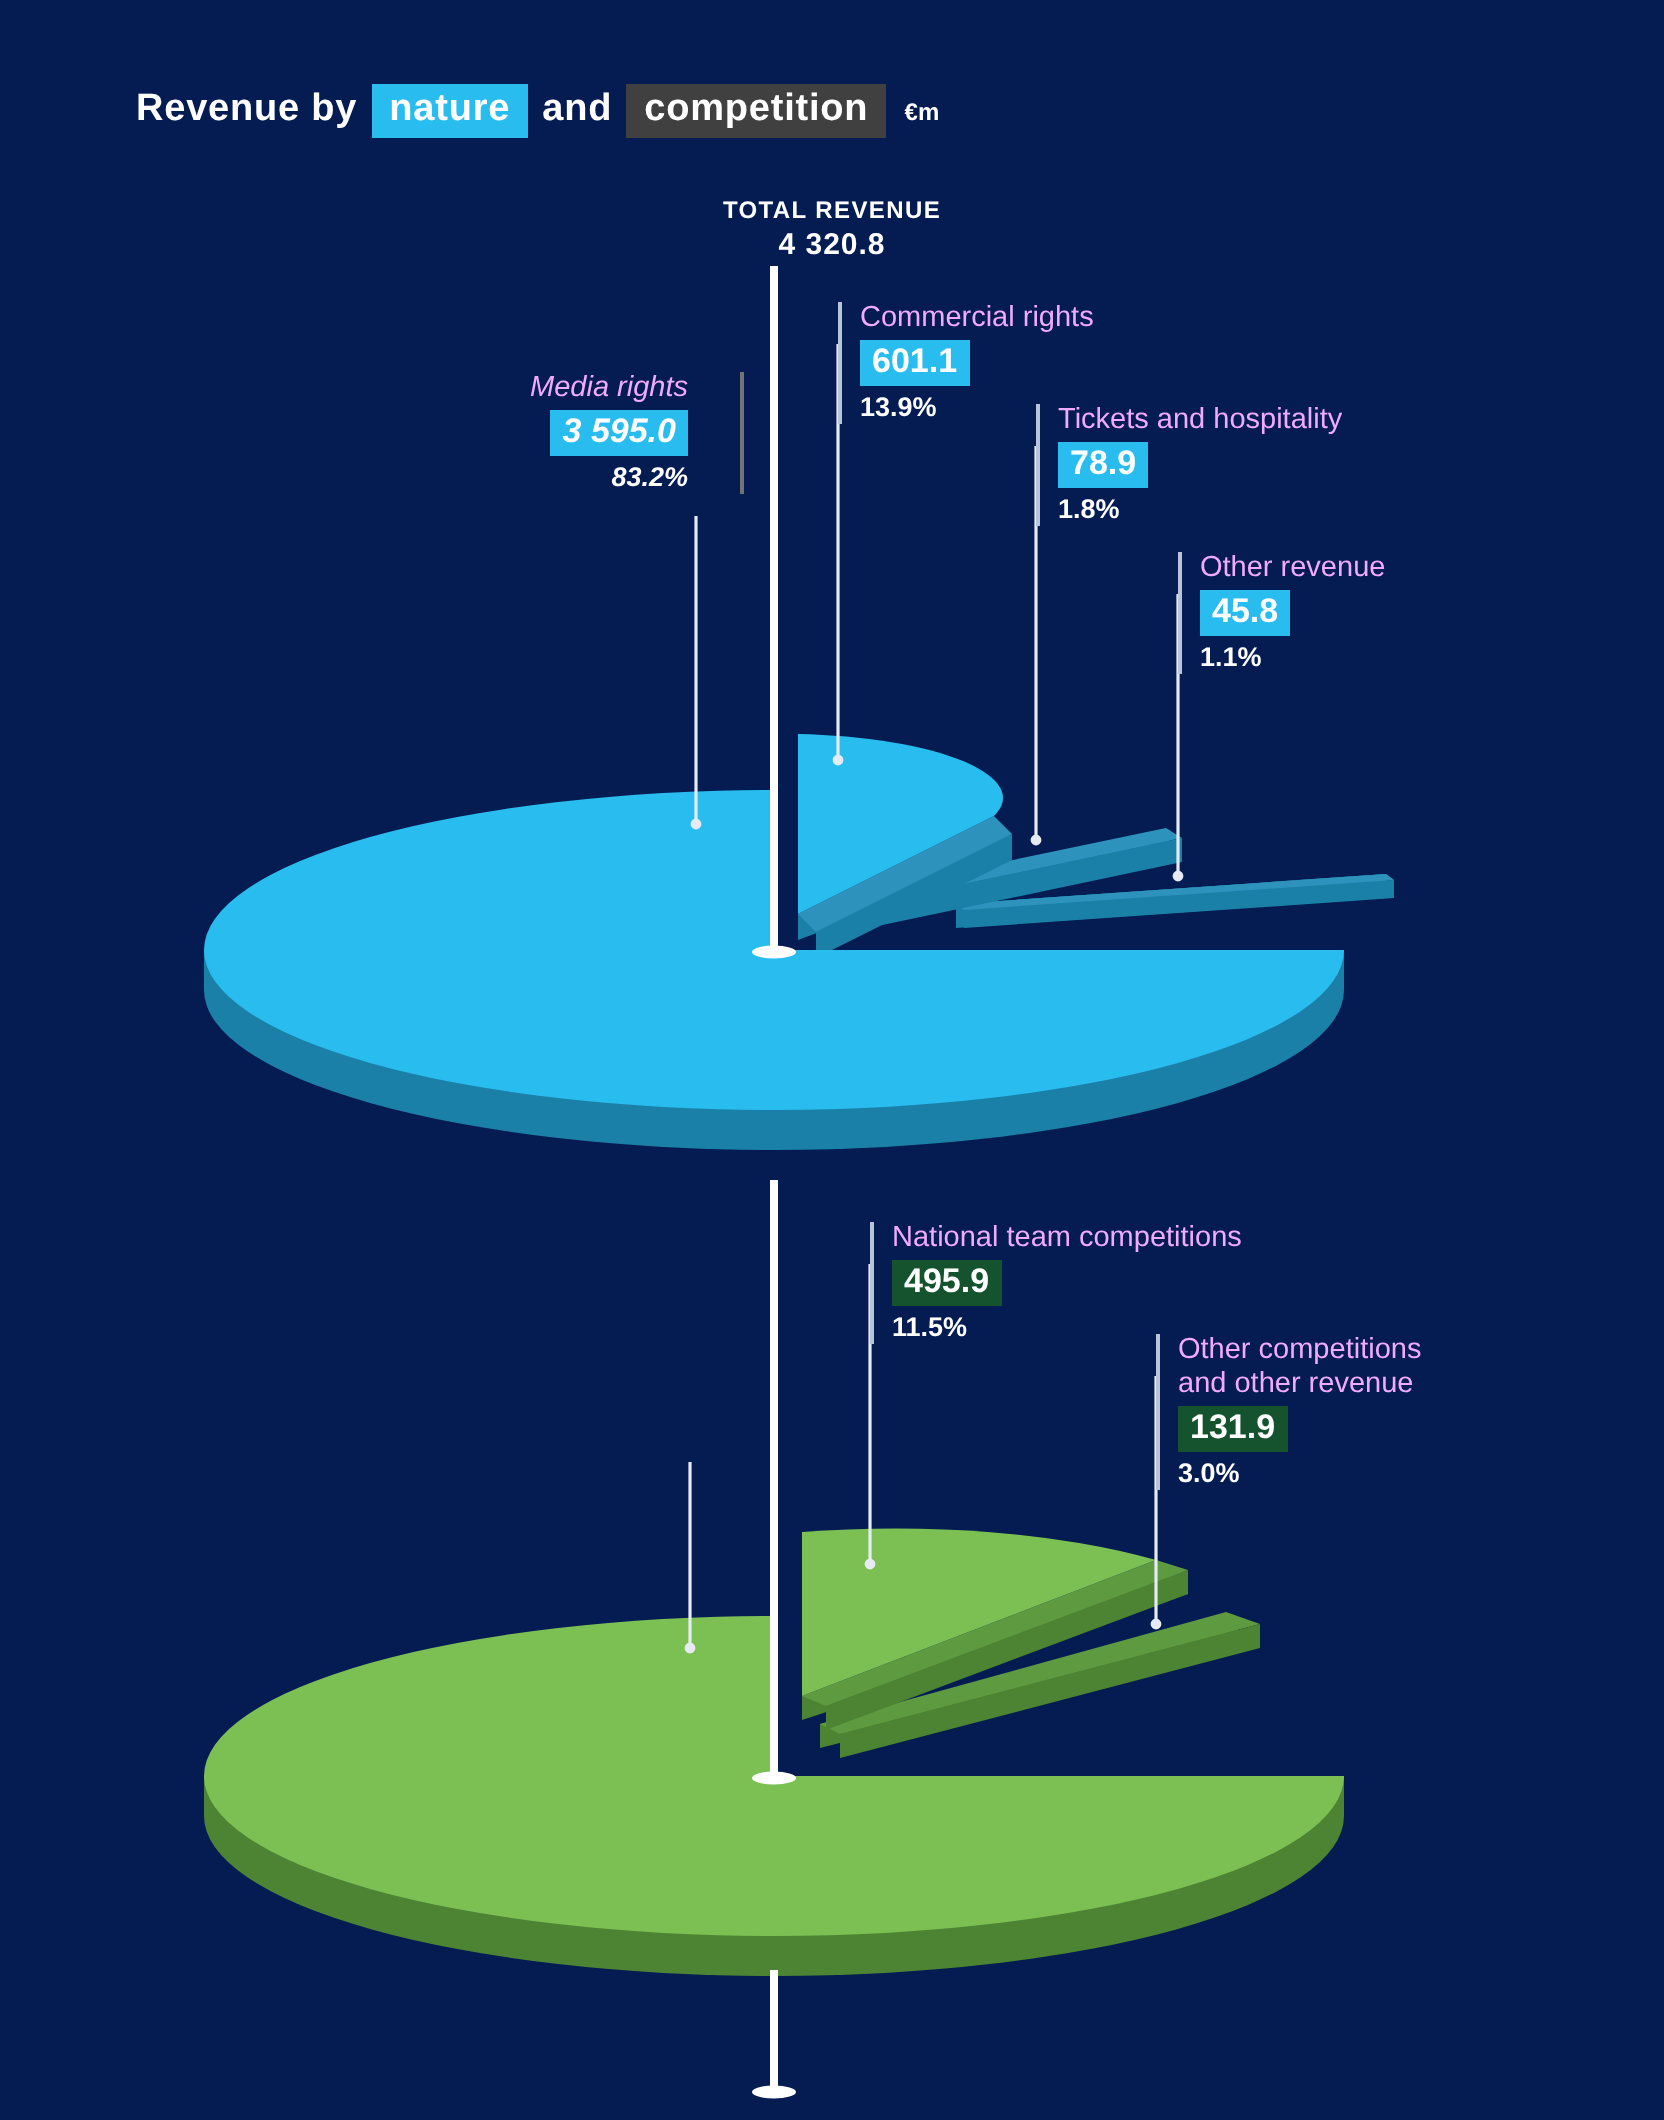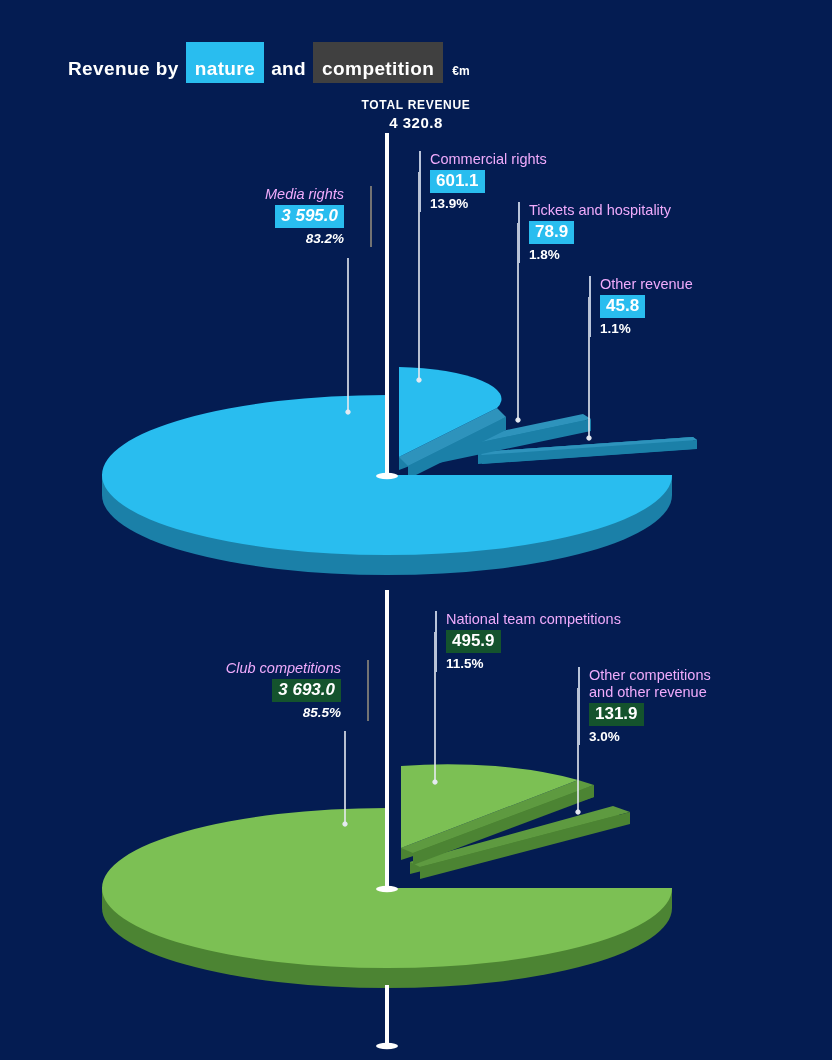--- a/index.html
+++ b/index.html
@@ -18,21 +18,21 @@
     display:flex;align-items:baseline;gap:0;
     white-space:nowrap;
   }
   .title-word{
     font-size:19px;font-weight:bold;color:#ffffff;
     letter-spacing:0.4px;
   }
   .title-chip{
     font-size:19px;font-weight:bold;color:#ffffff;
     letter-spacing:0.4px;
-    padding:16px 9px 3px 9px;
+    padding:2px 9px 3px 9px;
     display:inline-block;
   }
   .chip-blue{background:#29BDEF;}
   .chip-green{background:#404040;}
   .title-unit{
     font-size:12px;font-weight:bold;color:#ffffff;
     margin-left:9px;letter-spacing:0.2px;
   }
   .sp{width:7px;display:inline-block;}
 
@@ -209,25 +209,20 @@
     <div class="valwrap"><span class="val blue">78.9</span></div>
     <div class="pct">1.8%</div>
   </div>
 
   <div class="callout left-rule" style="left:589px;top:276px;">
     <div class="cap">Other revenue</div>
     <div class="valwrap"><span class="val blue">45.8</span></div>
     <div class="pct">1.1%</div>
   </div>
 
-  <div class="callout right-rule" style="left:150px;top:660px;width:191px;">
-    <div class="cap">Club competitions</div>
-    <div class="valwrap"><span class="val green">3 693.0</span></div>
-    <div class="pct">85.5%</div>
-  </div>
 
   <div class="callout left-rule" style="left:435px;top:611px;">
     <div class="cap">National team competitions</div>
     <div class="valwrap"><span class="val green">495.9</span></div>
     <div class="pct">11.5%</div>
   </div>
 
   <div class="callout left-rule" style="left:578px;top:667px;width:140px;">
     <div class="cap wrap">Other competitions and other revenue</div>
     <div class="valwrap"><span class="val green">131.9</span></div>

